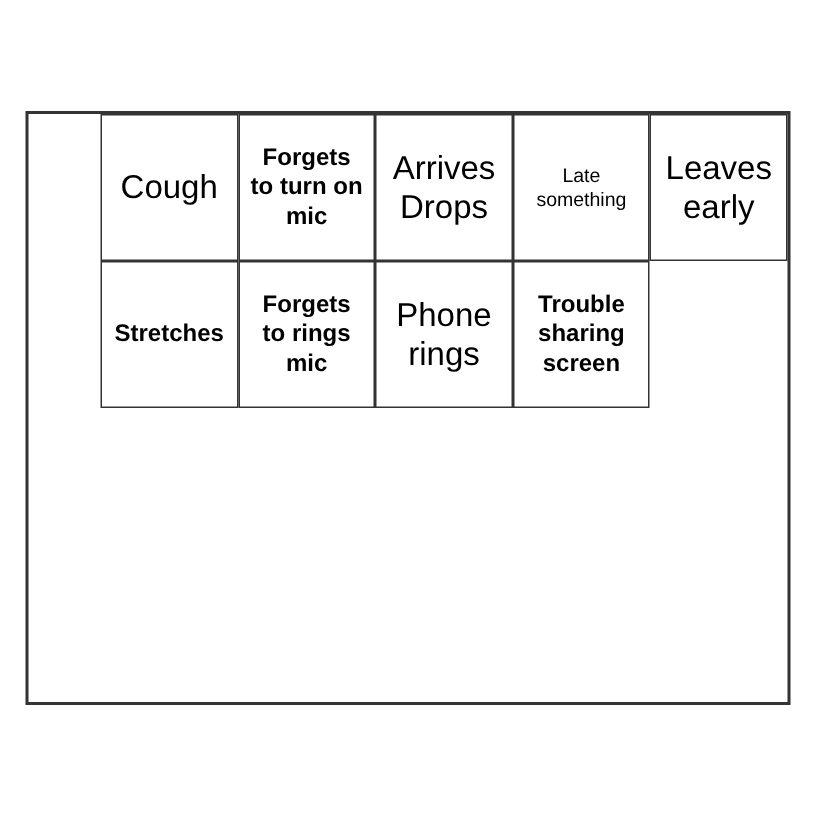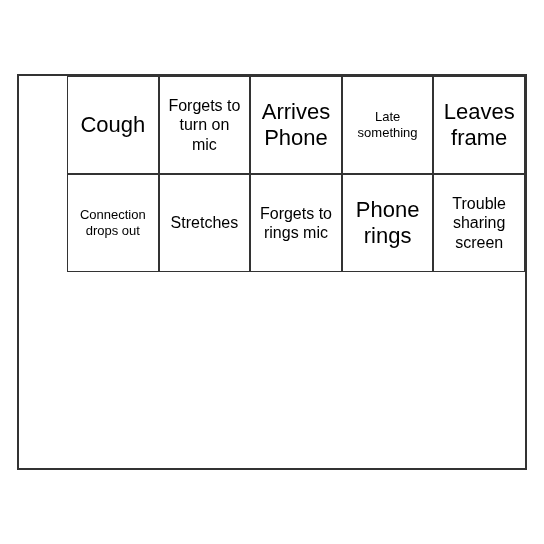--- a/index.html
+++ b/index.html
@@ -38,35 +38,34 @@
       line-height: 1.2;
     }
 
     .bingo-cell.large-text {
       font-size: 22px;
       font-weight: normal;
     }
 
     .bingo-cell.medium-text {
       font-size: 16px;
-      font-weight: normal;
+      font-weight: bold;
     }
 
     .bingo-cell.small-text {
       font-size: 13px;
       font-weight: normal;
     }
   </style>
 </head>
 <body>
 
 <div class="bingo-board">
 <div class="bingo-cell large-text">Cough</div>
     <div class="bingo-cell medium-text">Forgets to turn on mic</div>
-    <div class="bingo-cell large-text">Arrives Phone</div>
+    <div class="bingo-cell large-text">Arrives Drops</div>
     <div class="bingo-cell small-text">Late something</div>
-    <div class="bingo-cell large-text">Leaves frame</div>
-    <div class="bingo-cell small-text">Connection drops out</div>
+    <div class="bingo-cell large-text">Leaves early</div>
     <div class="bingo-cell medium-text">Stretches</div>
     <div class="bingo-cell medium-text">Forgets to rings mic</div>
     <div class="bingo-cell large-text">Phone rings</div>
     <div class="bingo-cell medium-text">Trouble sharing screen</div>
   </div>
 
 </body></html>

